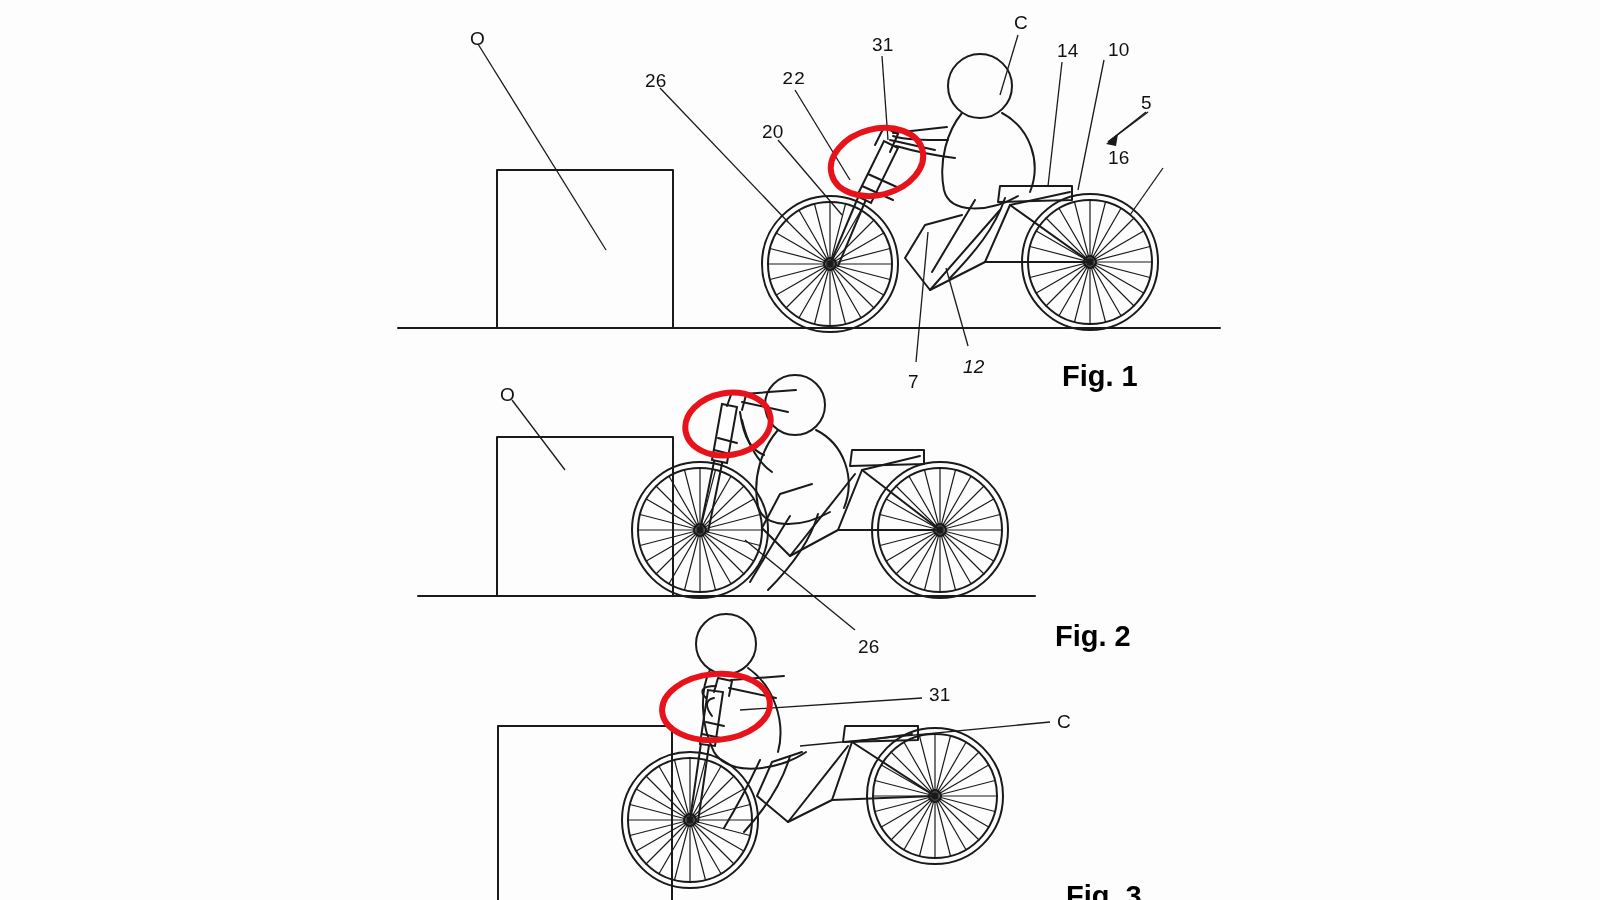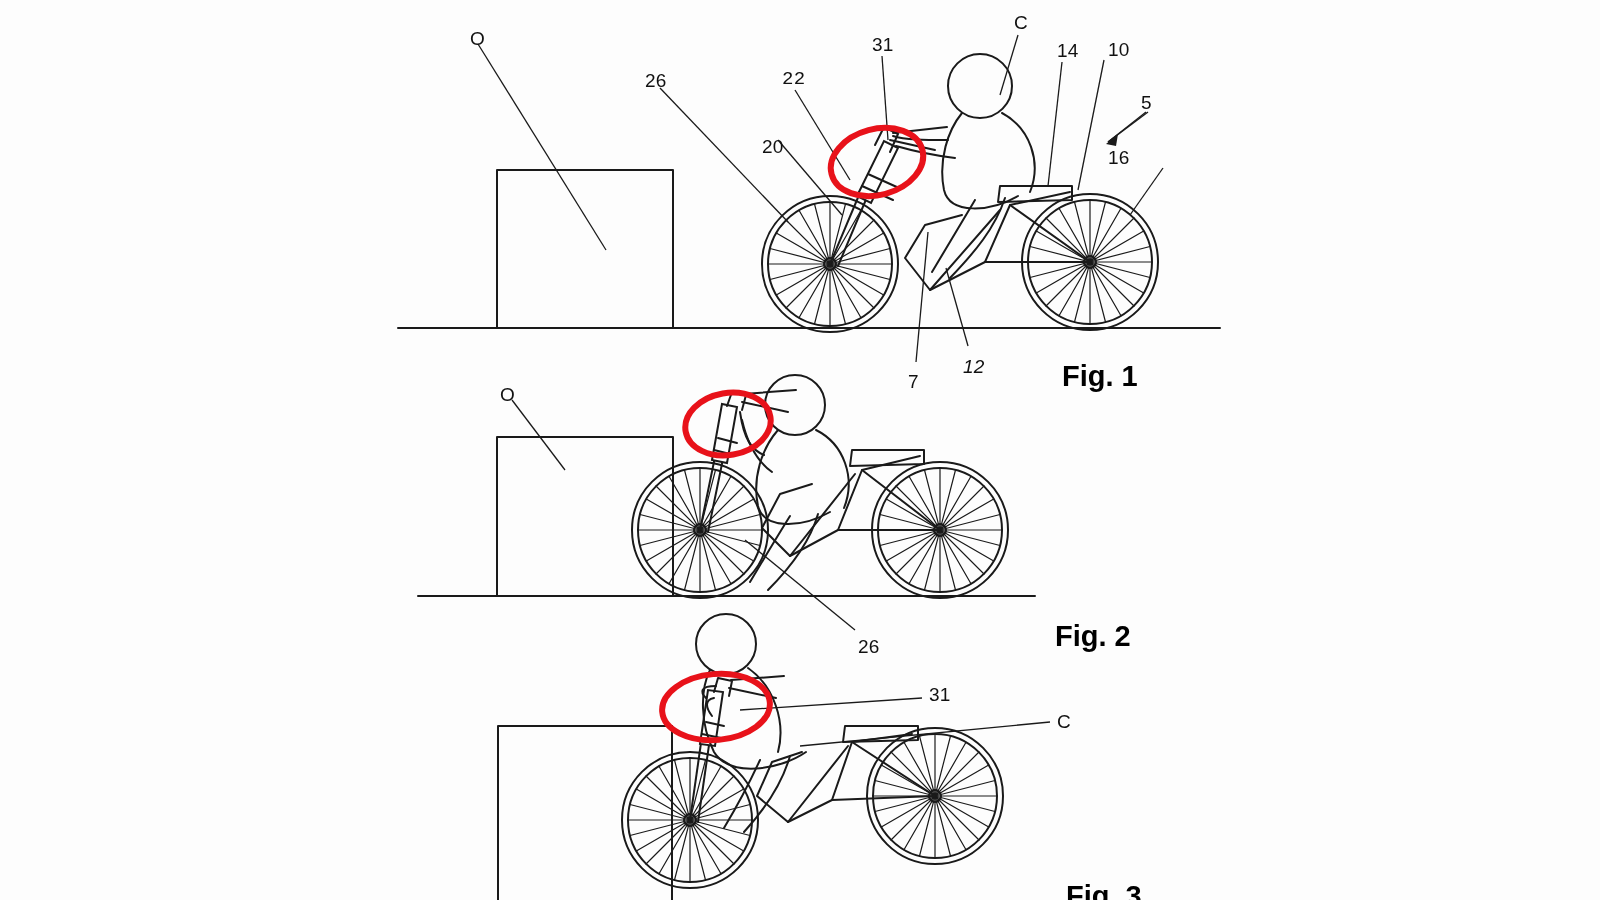--- a/index.html
+++ b/index.html
@@ -218,21 +218,21 @@
       <line class="ln-lead" x1="922" y1="698" x2="740" y2="710"></line>
       <line class="ln-lead" x1="1050" y1="722" x2="800" y2="746"></line>
 
       <ellipse class="hl" cx="716" cy="707" rx="54" ry="33" transform="rotate(-5 716 707)"></ellipse>
     </g>
   </svg>
 
   <div class="ref-label" style="left:470px; top:28px;">O</div>
   <div class="ref-label" style="left:645px; top:70px;">26</div>
   <div class="ref-label" style="left:782px; top:68px;font-family:Liberation Mono, monospace;">22</div>
-  <div class="ref-label" style="left:762px; top:136px;">20</div>
+  <div class="ref-label" style="left:762px; top:121px;">20</div>
   <div class="ref-label" style="left:872px; top:34px;">31</div>
   <div class="ref-label" style="left:1014px; top:12px;">C</div>
   <div class="ref-label" style="left:1057px; top:40px;">14</div>
   <div class="ref-label" style="left:1100px; top:39px;margin-left:8px;">10</div>
   <div class="ref-label" style="left:1141px; top:92px;">5</div>
   <div class="ref-label" style="left:1108px; top:147px;">16</div>
   <div class="ref-label" style="left:908px; top:371px;">7</div>
   <div class="ref-label" style="left:963px; top:356px;font-style:italic;">12</div>
 
   <div class="ref-label" style="left:500px; top:384px;">O</div>

